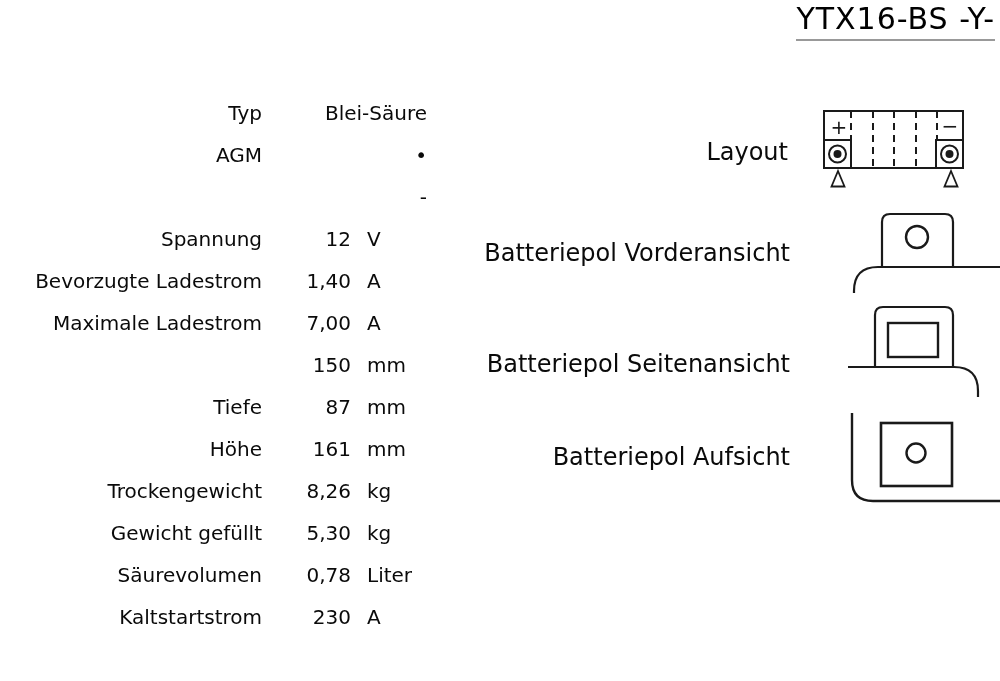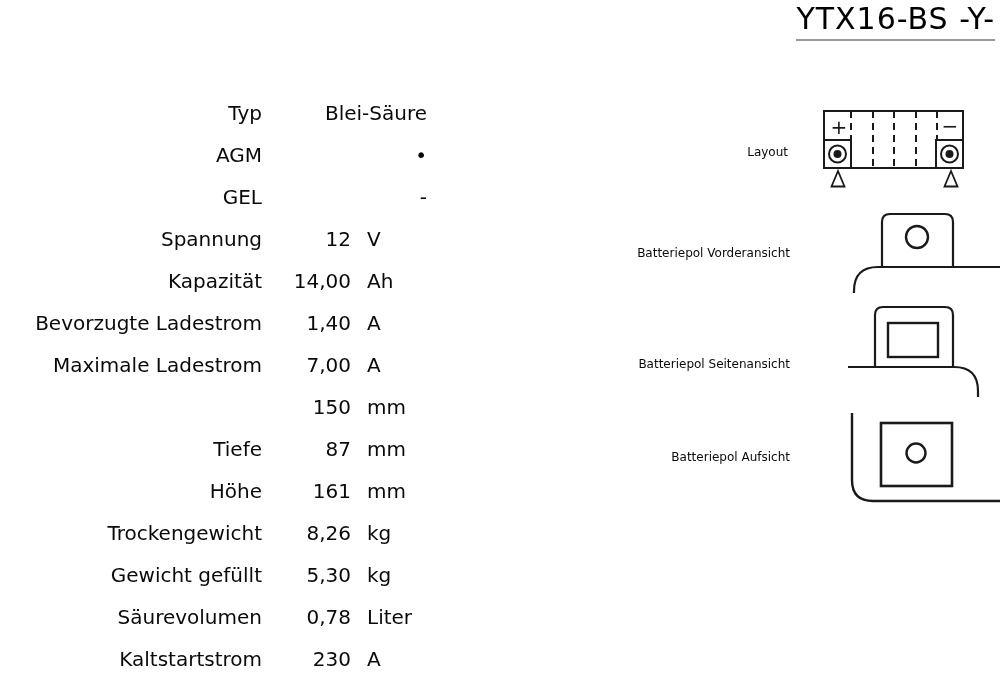--- a/index.html
+++ b/index.html
@@ -44,21 +44,21 @@
     font-size: 20px;
   }
   .spec-label  { grid-column: 1; text-align: right; white-space: nowrap; }
   .spec-value  { grid-column: 2; text-align: right; padding-right: 6px; white-space: nowrap; }
   .spec-value.span2 { grid-column: 2 / 4; text-align: right; padding: 0 0 0 16px; }
   .spec-unit   { grid-column: 3; text-align: left; padding-left: 10px; white-space: nowrap; }
 
   
   .diagram-label {
     position: absolute;
-    font-size: 12px;
+    font-size: 24px;
     line-height: 26px;
     white-space: nowrap;
     text-align: right;
   }
   #label-layout { right: 212px; top: 139px; }
   #label-front  { right: 210px; top: 240px; }
   #label-side   { right: 210px; top: 351px; }
   #label-top    { right: 210px; top: 444px; }
 
   
@@ -79,32 +79,26 @@
   <div class="spec-table" id="spec-table">
       <div class="spec-row">
         <div class="spec-label">Typ</div>
         <div class="spec-value span2">Blei-Säure</div>
       </div>
       <div class="spec-row">
         <div class="spec-label">AGM</div>
         <div class="spec-value span2">•</div>
       </div>
       <div class="spec-row">
-        <div class="spec-label">GEL</div>
         <div class="spec-value span2">-</div>
       </div>
       <div class="spec-row">
         <div class="spec-label">Spannung</div>
         <div class="spec-value">12</div>
         <div class="spec-unit">V</div>
-      </div>
-      <div class="spec-row">
-        <div class="spec-label">Kapazität</div>
-        <div class="spec-value">14,00</div>
-        <div class="spec-unit">Ah</div>
       </div>
       <div class="spec-row">
         <div class="spec-label">Bevorzugte Ladestrom</div>
         <div class="spec-value">1,40</div>
         <div class="spec-unit">A</div>
       </div>
       <div class="spec-row">
         <div class="spec-label">Maximale Ladestrom</div>
         <div class="spec-value">7,00</div>
         <div class="spec-unit">A</div>

